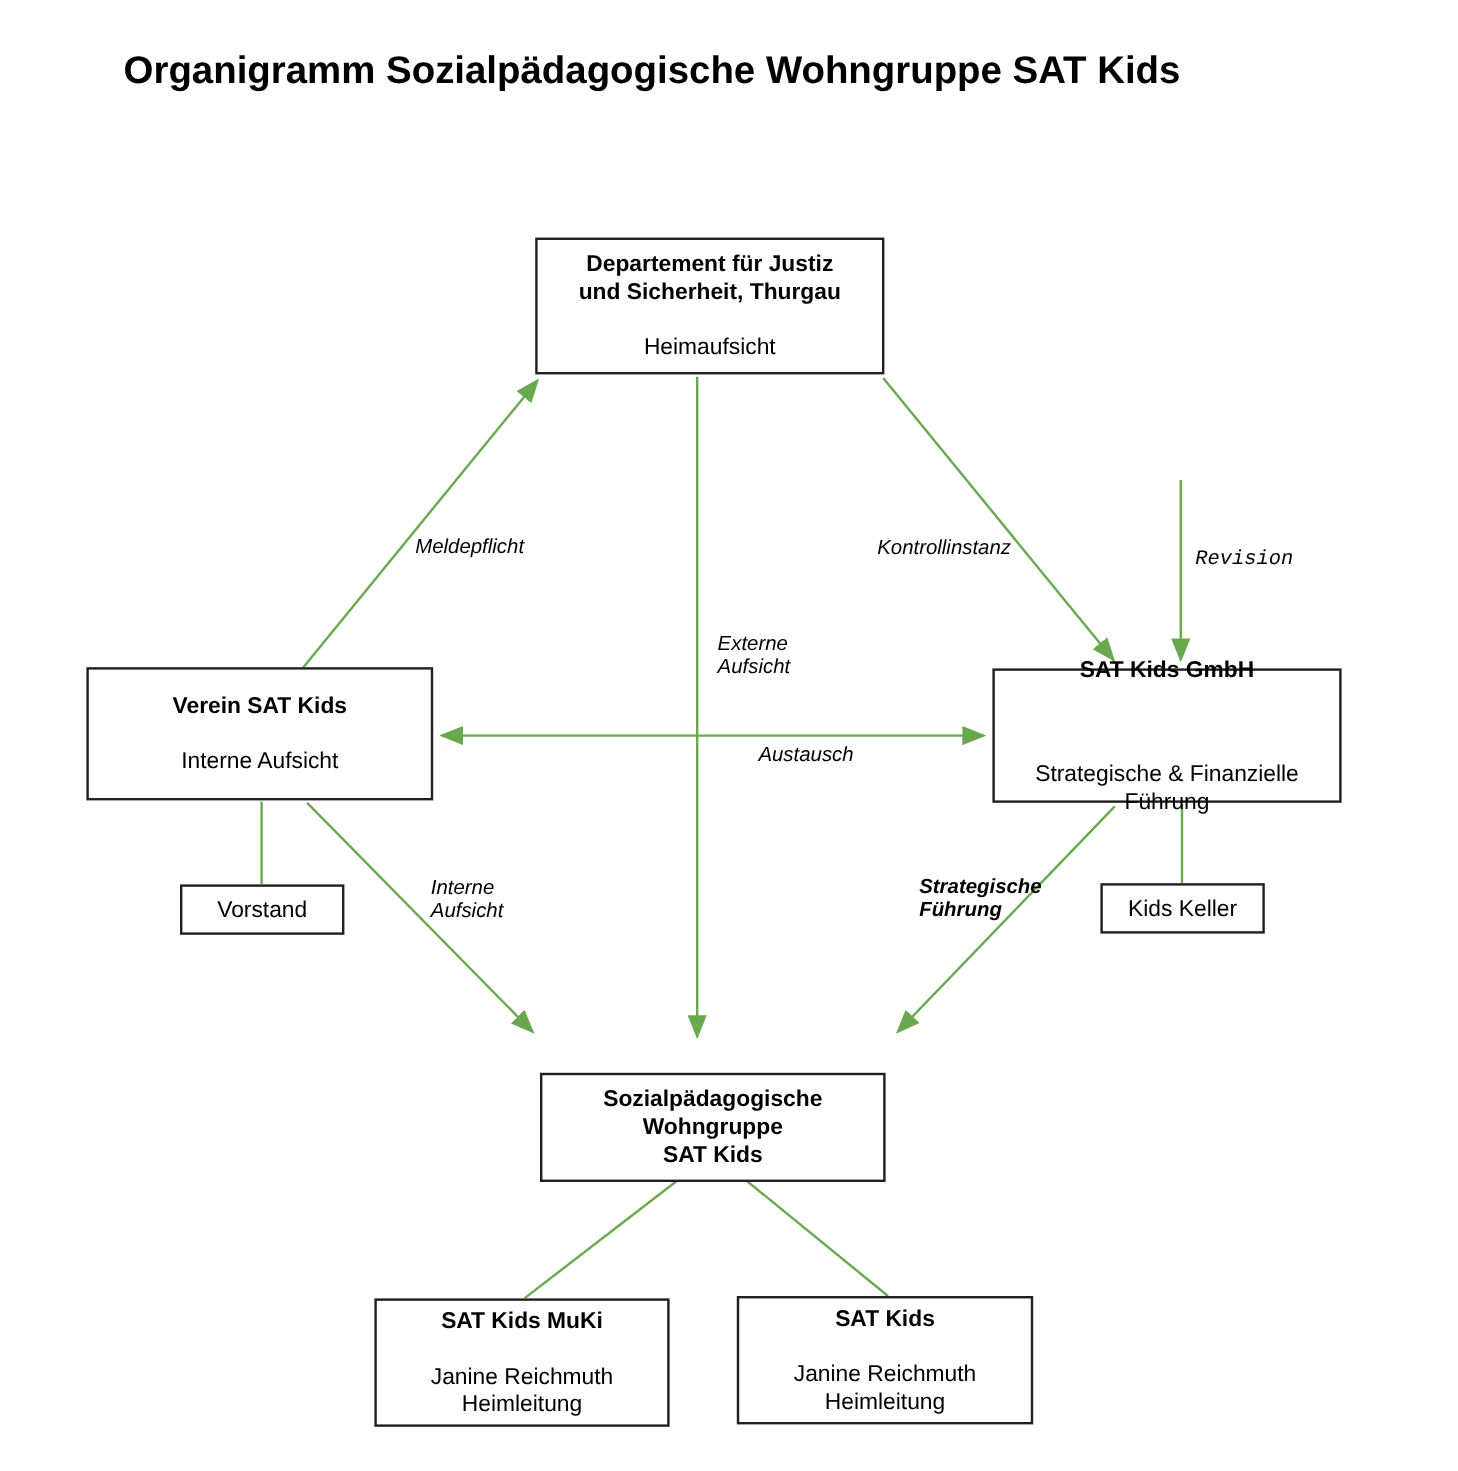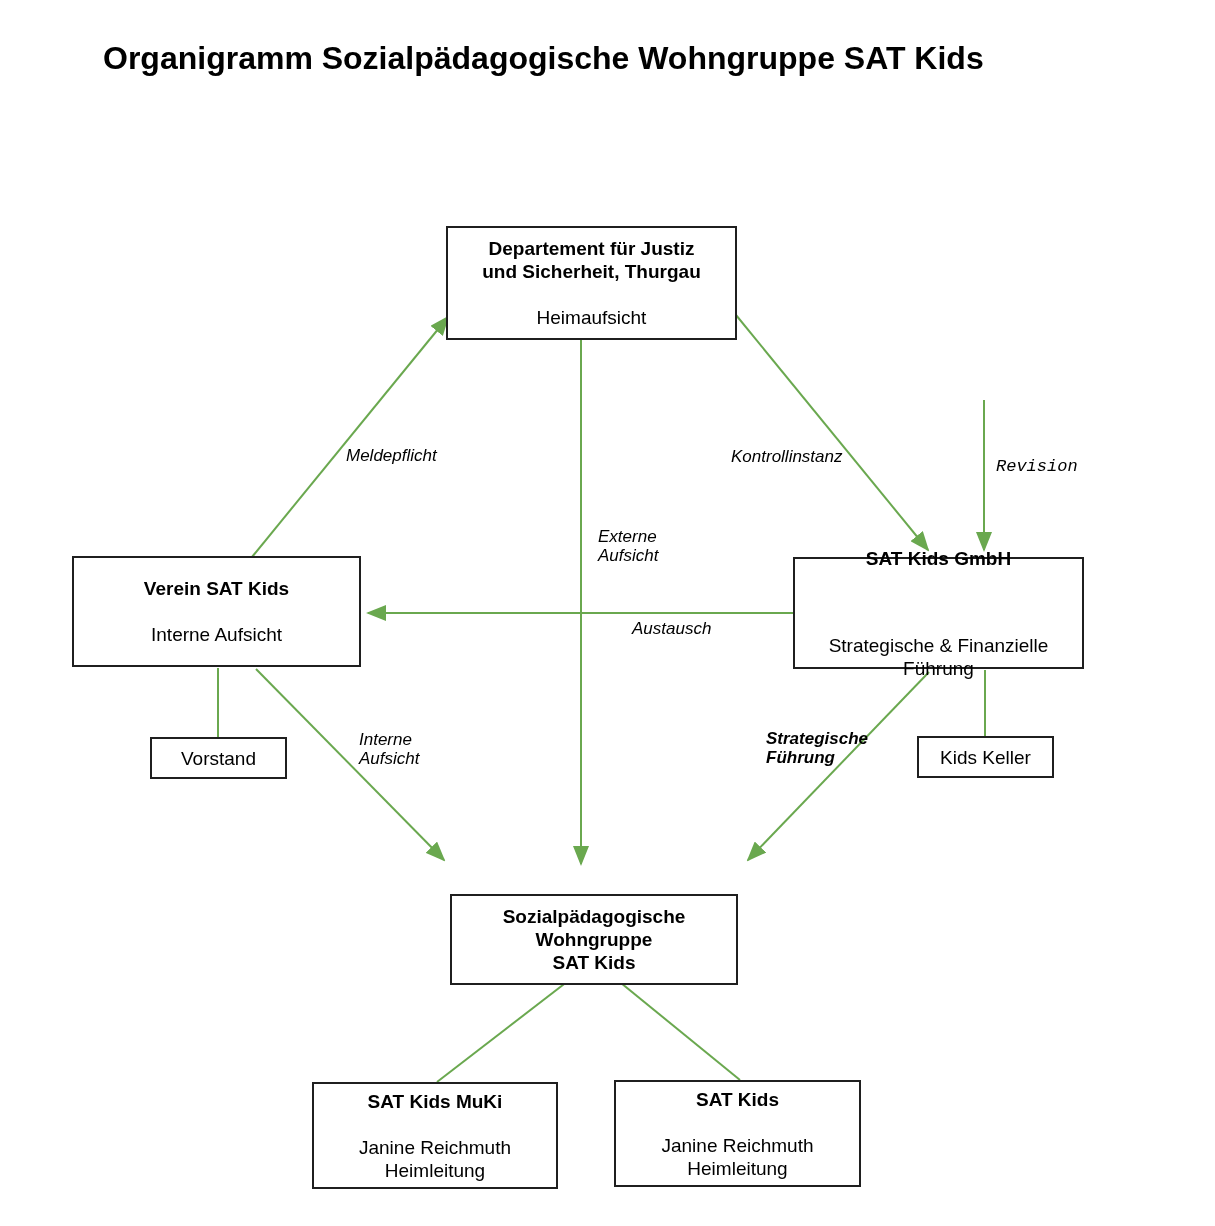--- a/index.html
+++ b/index.html
@@ -28,24 +28,24 @@
     text-align:center;
   }
   .node-title{font-weight:bold;font-size:19px;line-height:23px;white-space:pre-line;}
   .node-subtitle{font-size:19px;line-height:23px;white-space:pre-line;margin-top:23px;}
   .node-label{font-size:19px;line-height:23px;}
   .edge-label{
     position:absolute;font-style:italic;font-size:17px;line-height:19px;
     color:var(--text-color);white-space:pre-line;
   }
   
-  .n-departement{left:446px;top:198px;width:291px;height:114px;margin-top:28px;}
+  .n-departement{left:446px;top:198px;width:291px;height:114px;}
   .n-bodensee{left:873px;top:284px;width:223px;height:115px;}
   .n-verein{left:72px;top:556px;width:289px;height:111px;}
-  .n-gmbh{left:793px;top:557px;width:291px;height:112px;gap:41px;}
+  .n-gmbh{left:827px;top:557px;width:291px;height:112px;gap:41px;}
   .n-vorstand{left:150px;top:737px;width:137px;height:42px;}
   .n-elia{left:917px;top:736px;width:137px;height:42px;}
   .n-wohngruppe{left:450px;top:870px;width:288px;height:91px;margin-top:24px;}
   .n-muki{left:312px;top:1082px;width:246px;height:107px;}
   .n-satkids{left:614px;top:1080px;width:247px;height:107px;}
   
   .l-meldepflicht{left:346px;top:446px;}
   .l-kontrollinstanz{left:731px;top:447px;}
   .l-revision{left:996px;top:457px;font-family:Liberation Mono, monospace;}
   .l-externe{left:598px;top:527px;}

